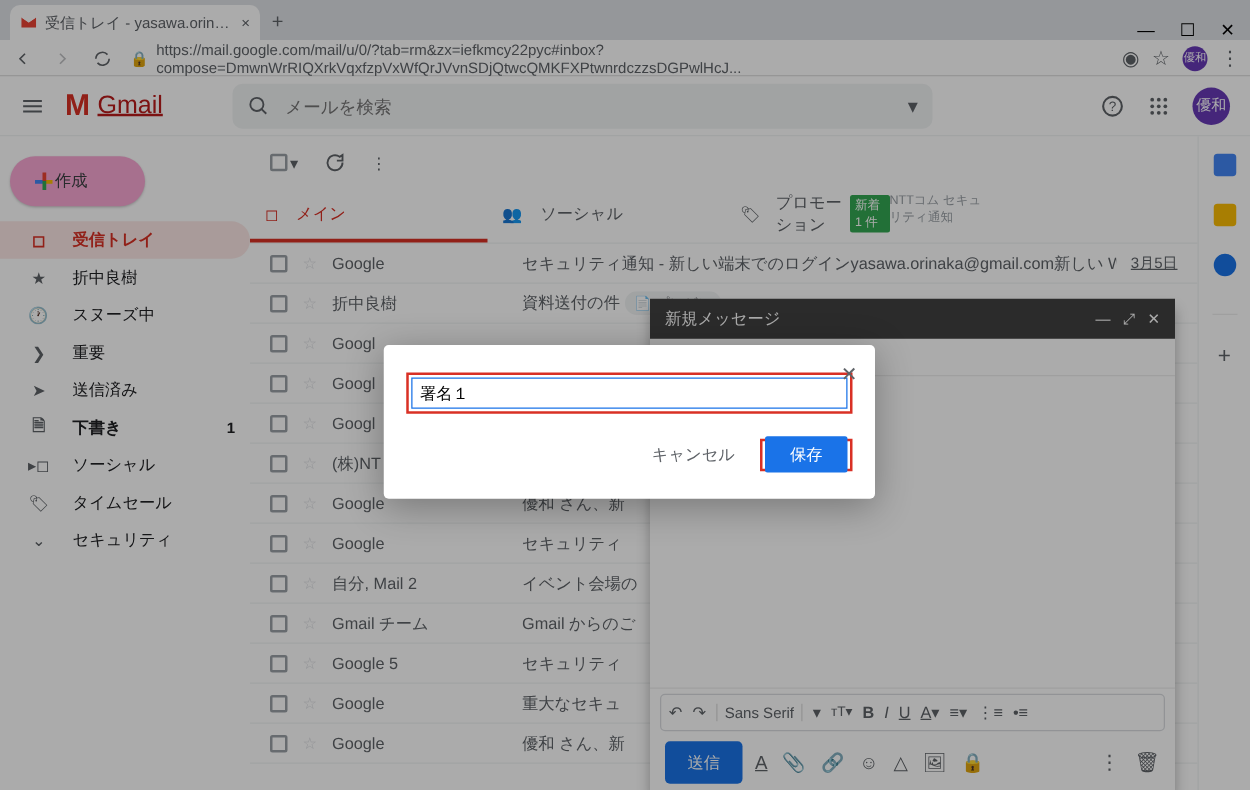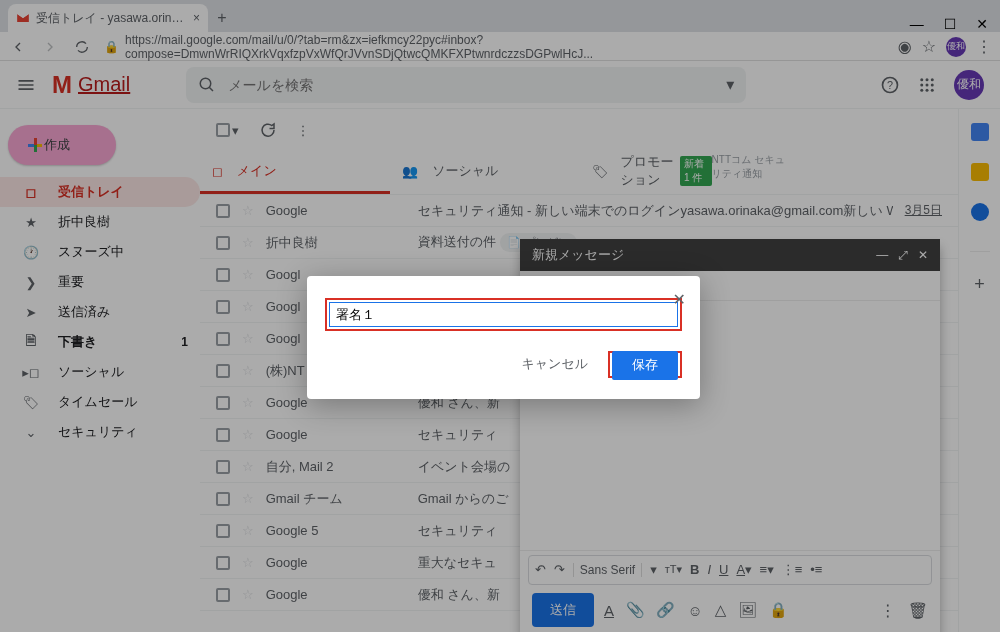--- a/index.html
+++ b/index.html
@@ -92,21 +92,21 @@
 
 .overlay { position: absolute; inset: 0; background: rgba(0,0,0,0.33); }
 .dialog { position: absolute; left: 307px; top: 276px; width: 393px; background: #fff; border-radius: 4px; box-shadow: 0 6px 30px rgba(0,0,0,0.3); padding: 22px 18px 18px; }
 .dialog-title { font-size: 17px; color: #202124; margin-bottom: 16px; }
 .dialog-close { position: absolute; right: 14px; top: 14px; color: #5f6368; font-size: 16px; }
 .dialog-input-wrap { border: 2px solid #d93025; padding: 2px; margin-bottom: 16px; }
 .dialog-input { width: 100%; border: 1px solid #1a73e8; padding: 4px 6px; font-size: 13px; outline: none; }
 .dialog-buttons { display: flex; justify-content: flex-end; gap: 10px; align-items: center; }
 .btn-cancel { color: #5f6368; font-size: 13px; padding: 8px 10px; }
 .btn-save-wrap { border: 2px solid #d93025; padding: 2px; }
-.btn-save { background: #1a73e8; color: #fff; padding: 7px 20px; font-size: 13px; border-radius: 2px; font-family: Liberation Mono, monospace; }
+.btn-save { background: #1a73e8; color: #fff; padding: 7px 20px; font-size: 13px; border-radius: 2px; }
 
 svg { display: block; }
 </style>
 </head>
 <body>
 
 <div class="browser-top">
   <div class="tab-bar">
     <div class="tab">
       <span class="tab-favicon">

